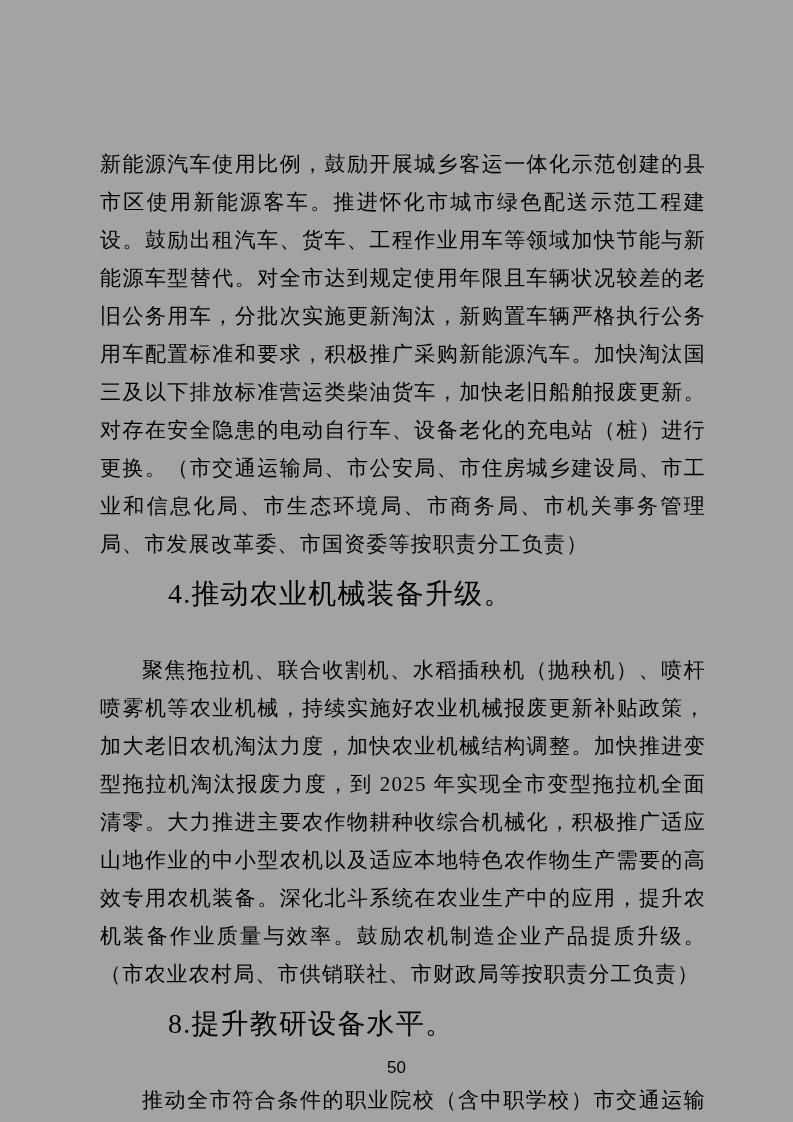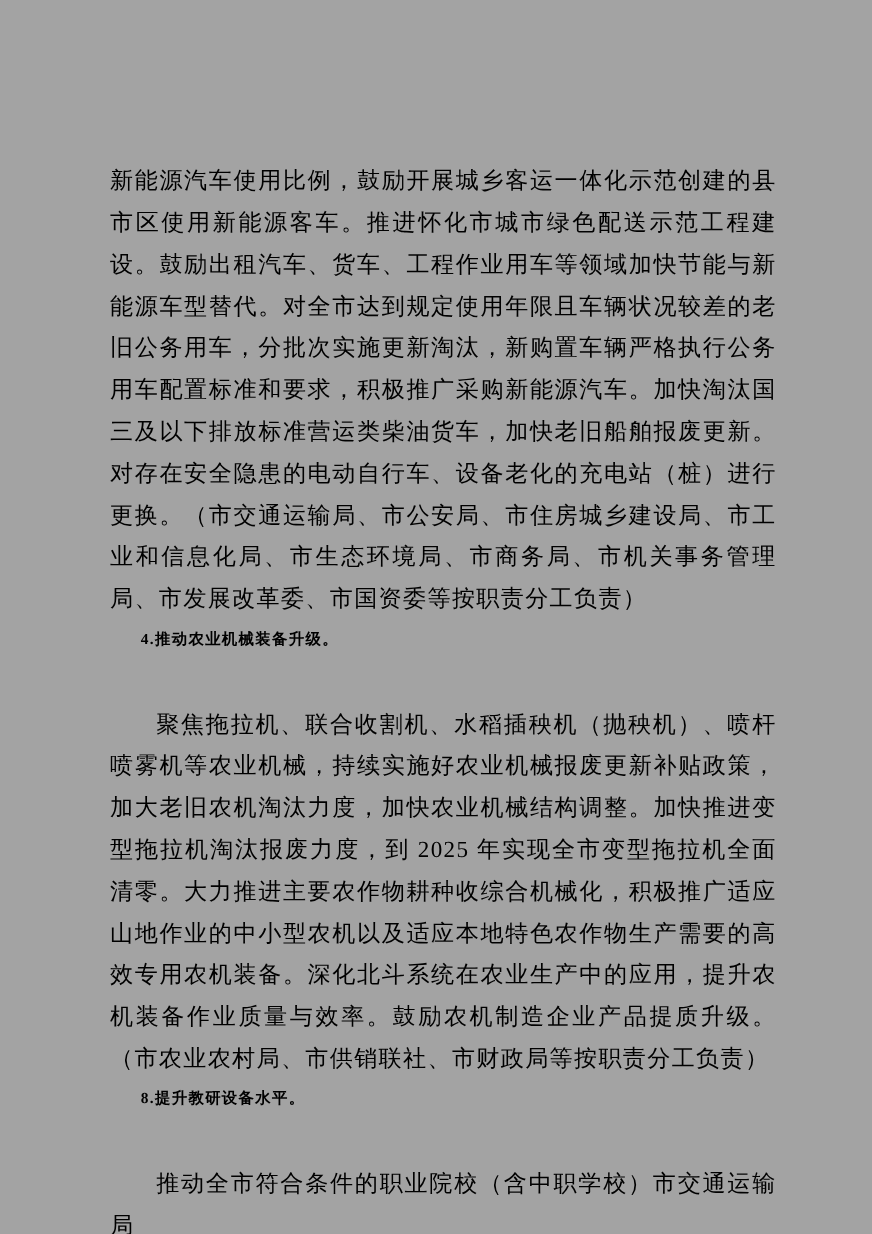--- a/index.html
+++ b/index.html
@@ -29,25 +29,25 @@
     line-height: 38px;
     letter-spacing: 1.2px;
     text-align: justify;
     text-justify: inter-character;
   }
   .para.indent {
     text-indent: 2em;
     margin-top: 38px;
   }
   .heading {
-    margin: 0;
-    font-size: 14px;
+    margin: 12px;
+    font-size: 28px;
     line-height: 38px;
     letter-spacing: 1.2px;
-    font-weight: bold;
+    font-weight: normal;
     text-indent: 2em;
   }
   .page-footer {
     position: absolute;
     left: 0;
     top: 1058px;
     width: 793px;
     text-align: center;
     font-family: "Liberation Sans", "DejaVu Sans", sans-serif;
     font-size: 17px;
@@ -58,13 +58,14 @@
 <body>
 
 <div class="page">
   <div class="content">
     <p class="para">新能源汽车使用比例，鼓励开展城乡客运一体化示范创建的县市区使用新能源客车。推进怀化市城市绿色配送示范工程建设。鼓励出租汽车、货车、工程作业用车等领域加快节能与新能源车型替代。对全市达到规定使用年限且车辆状况较差的老旧公务用车，分批次实施更新淘汰，新购置车辆严格执行公务用车配置标准和要求，积极推广采购新能源汽车。加快淘汰国三及以下排放标准营运类柴油货车，加快老旧船舶报废更新。对存在安全隐患的电动自行车、设备老化的充电站（桩）进行更换。（市交通运输局、市公安局、市住房城乡建设局、市工业和信息化局、市生态环境局、市商务局、市机关事务管理局、市发展改革委、市国资委等按职责分工负责）</p>
     <p class="heading">4.推动农业机械装备升级。</p>
     <p class="para indent">聚焦拖拉机、联合收割机、水稻插秧机（抛秧机）、喷杆喷雾机等农业机械，持续实施好农业机械报废更新补贴政策，加大老旧农机淘汰力度，加快农业机械结构调整。加快推进变型拖拉机淘汰报废力度，到 2025 年实现全市变型拖拉机全面清零。大力推进主要农作物耕种收综合机械化，积极推广适应山地作业的中小型农机以及适应本地特色农作物生产需要的高效专用农机装备。深化北斗系统在农业生产中的应用，提升农机装备作业质量与效率。鼓励农机制造企业产品提质升级。（市农业农村局、市供销联社、市财政局等按职责分工负责）</p>
     <p class="heading">8.提升教研设备水平。</p>
     <p class="para indent">推动全市符合条件的职业院校（含中职学校）市交通运输局</p>
   </div>
+  <div class="page-footer">50</div>
 </div>
 
 </body></html>

